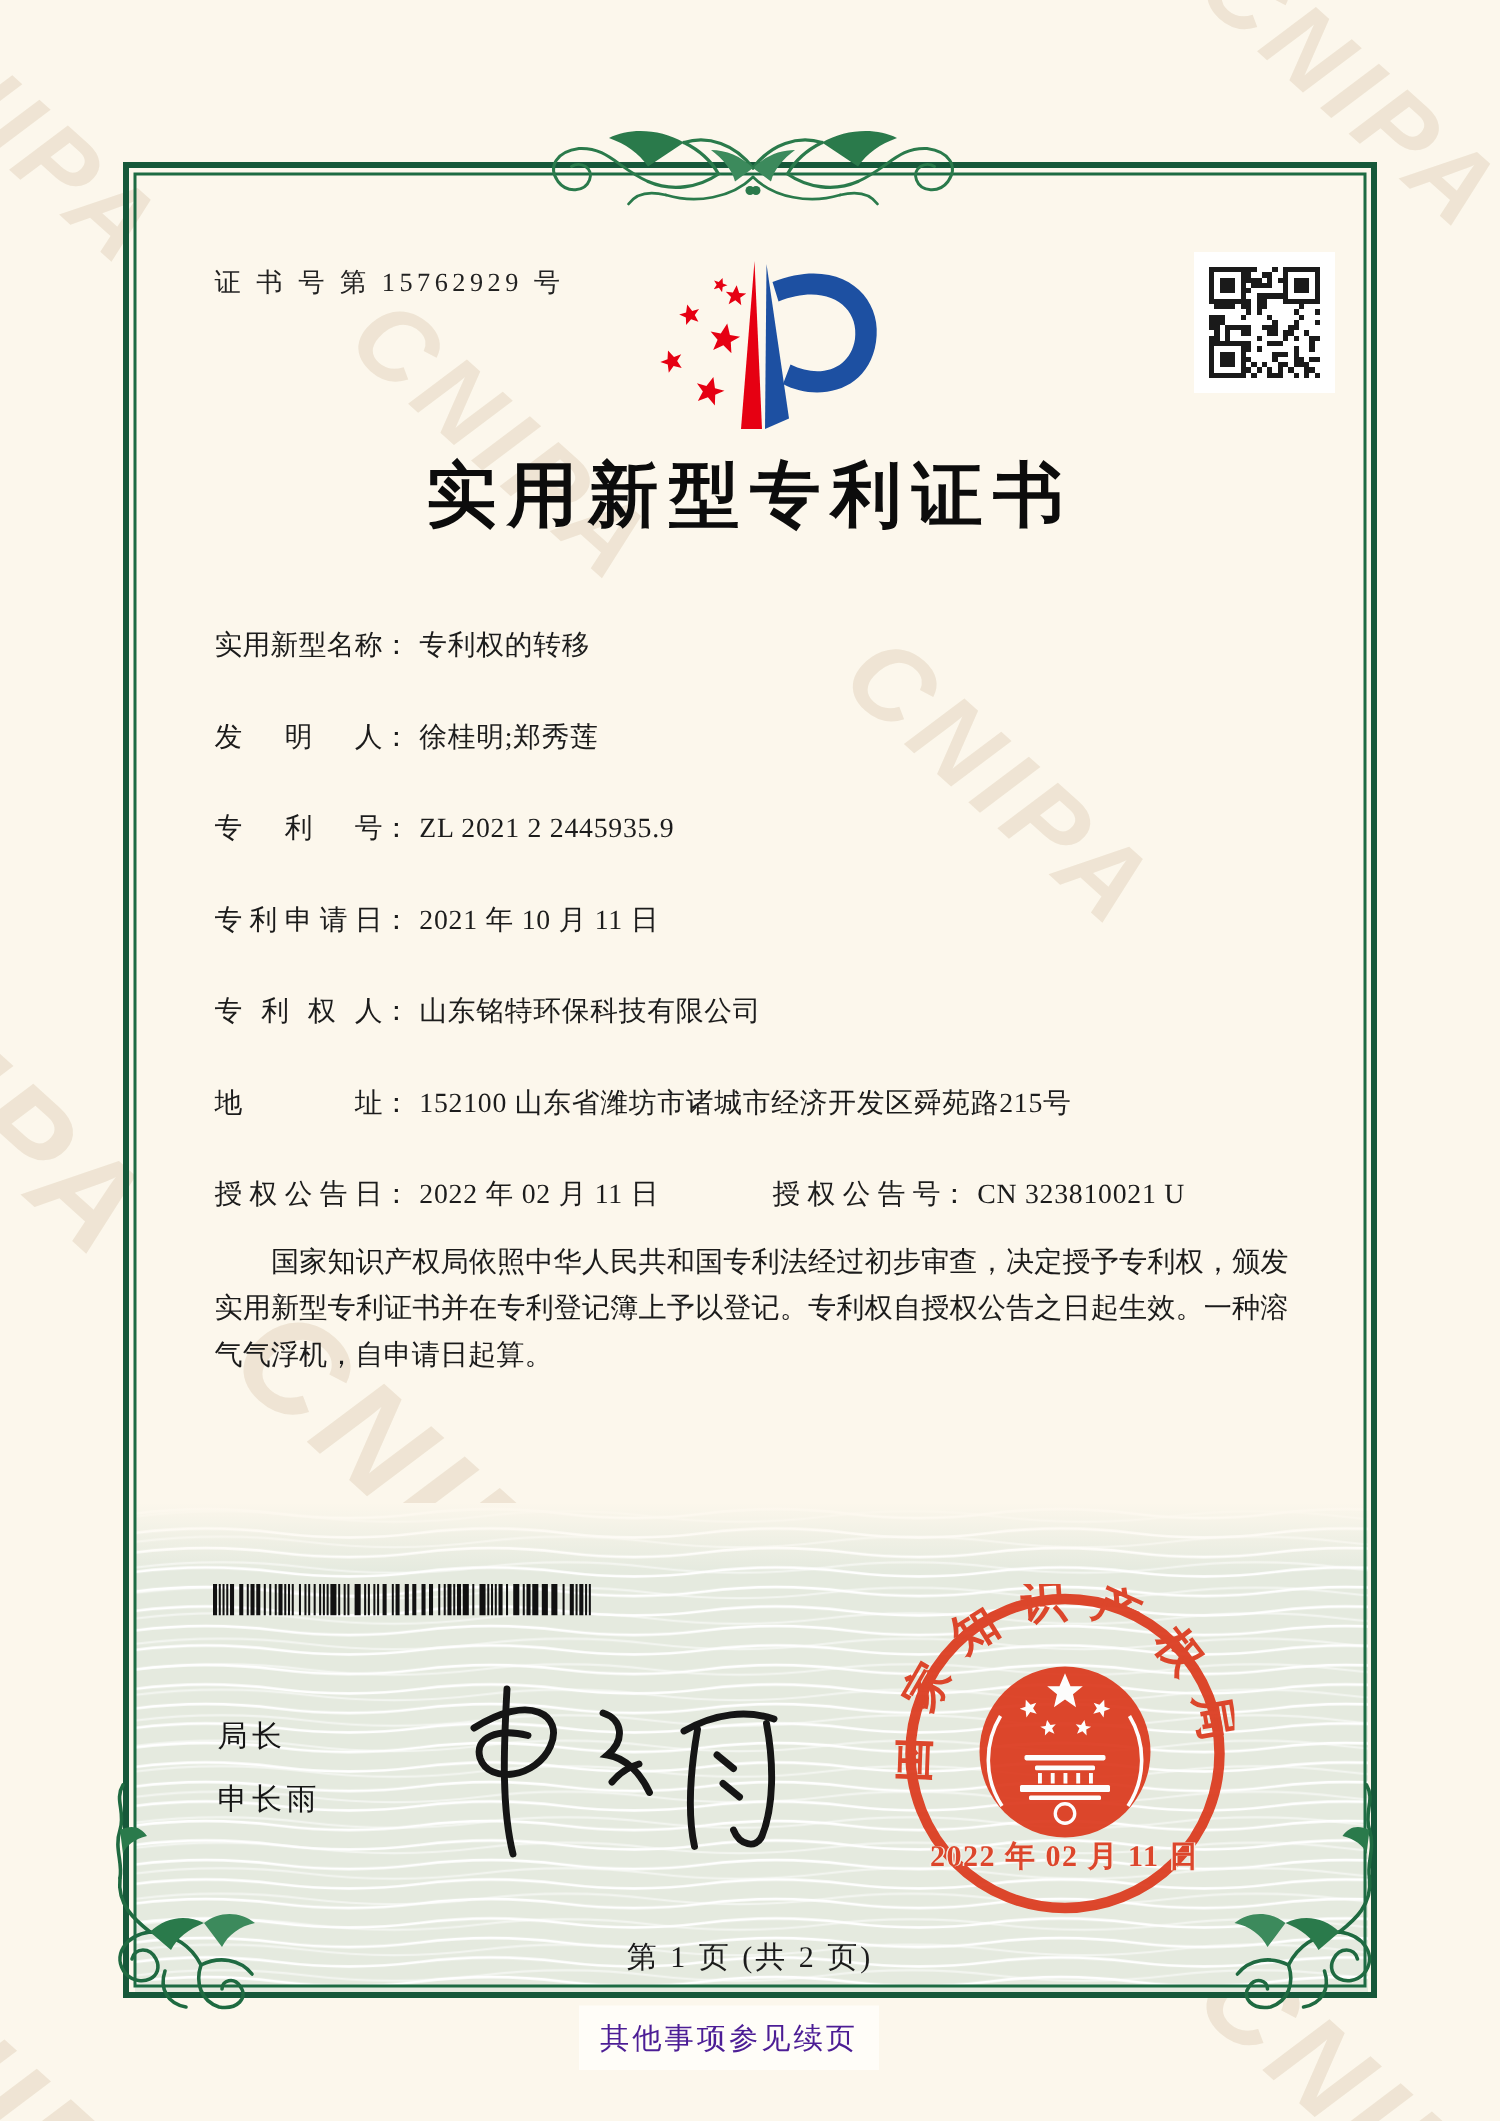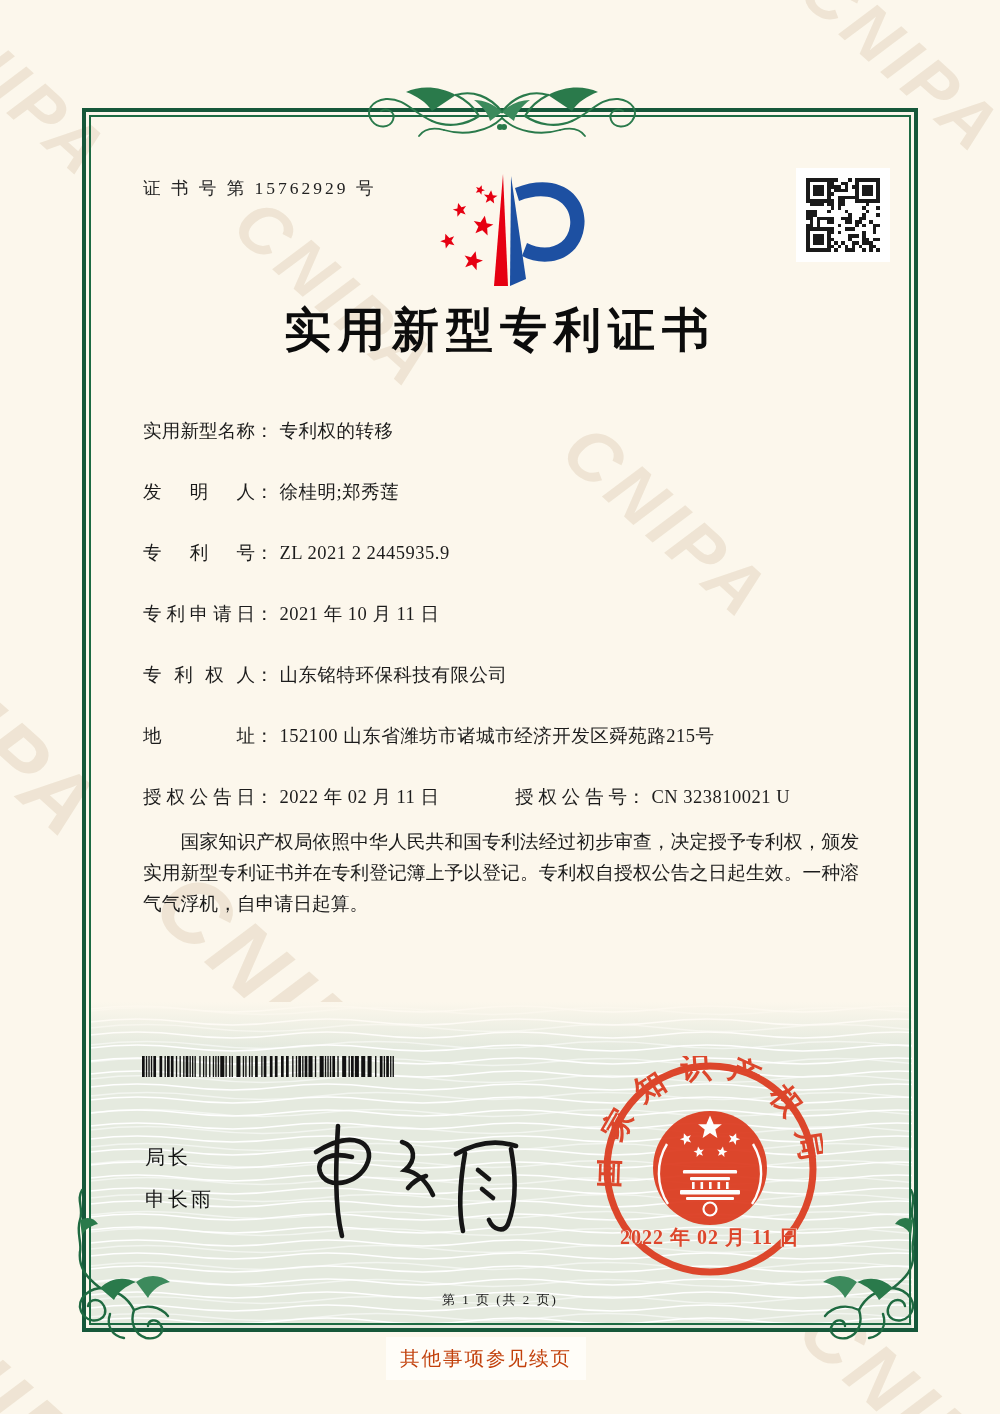--- a/index.html
+++ b/index.html
@@ -62,26 +62,26 @@
     font-family:Liberation Sans, sans-serif;font-size:20px;color:#161616;}
   .signer div{margin-bottom:15px;letter-spacing:3px;}
   .sig{position:absolute;left:296px;top:1112px;z-index:6;}
   .seal{position:absolute;left:597px;top:1056px;width:226px;height:226px;z-index:6;opacity:0.93;}
   .seal-date{
     position:absolute;left:0;top:168px;width:100%;text-align:center;
     font-size:20px;font-weight:700;color:#dc3a1e;letter-spacing:1px;
     text-shadow:-1px 0 #f3efe6,1px 0 #f3efe6;
   }
   .page-info{position:absolute;left:0;top:1291px;width:100%;text-align:center;
-    font-size:13px;letter-spacing:2px;color:#1b1b1b;z-index:5;}
+    font-size:20px;letter-spacing:2px;color:#1b1b1b;z-index:5;}
   .cont-band{
     position:absolute;left:386px;top:1337px;width:200px;height:43px;background:#fffdf8;
     z-index:5;display:flex;align-items:center;justify-content:center;
   }
-  .cont-band span{font-size:19.5px;letter-spacing:2px;color:#c2410c;}
+  .cont-band span{font-size:19.5px;letter-spacing:2px;color:#4c1d95;}
 </style>
 </head>
 <body>
 
 <div class="page">
 
   <div class="wm" style="left:-55px;top:-28px;font-size:70px;">CNIPA</div>
   <div class="wm" style="left:272px;top:183px;font-size:70px;">CNIPA</div>
   <div class="wm" style="left:838px;top:-52px;font-size:70px;">CNIPA</div>
   <div class="wm" style="left:602px;top:408px;font-size:72px;">CNIPA</div>

